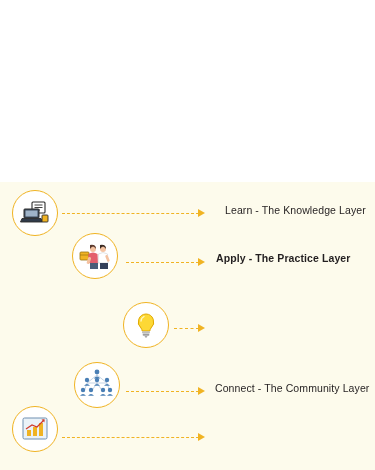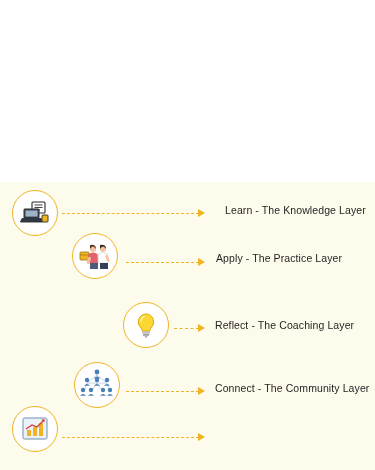--- a/index.html
+++ b/index.html
@@ -111,38 +111,37 @@
         <rect x="27" y="13" width="2.6" height="7" rx="1.2" fill="#f4c2a0" transform="rotate(-22 28 16)"></rect>
         <rect x="11" y="21" width="8" height="6" fill="#4a5d78"></rect>
         <rect x="21" y="21" width="8" height="6" fill="#34405a"></rect>
       </svg>
     </span>
   </div>
   <div class="connector" style="left:126px; top:256px; width:79px;">
     <div class="dashline"></div>
       <div class="arrowhead"></div>
   </div>
-  <div class="label" style="left:216px; top:251px;">Apply - The Practice Layer</div>
+  <div class="label" style="left:216px; top:251px;font-weight:bold;">Apply - The Practice Layer</div>
 
   <div class="circle" style="left:123px; top:302px;">
     <span>
       <svg width="26" height="28" viewBox="0 0 26 28">
         <path d="M13 3 a8 8 0 0 1 5 14 q-1 1.5 -1.2 3 h-7.6 q-0.2 -1.5 -1.2 -3 a8 8 0 0 1 5 -14 z" fill="#fdd835" stroke="#e0a800" stroke-width="1"></path>
         <path d="M11 5.5 a5.5 5.5 0 0 0 -3 4.5" fill="none" stroke="#fff6c0" stroke-width="1.4" stroke-linecap="round"></path>
         <rect x="9" y="20.2" width="8" height="2.2" rx="1" fill="#bdbdbd"></rect>
         <rect x="9.6" y="22.8" width="6.8" height="2" rx="1" fill="#9e9e9e"></rect>
         <path d="M11.6 25.2 h2.8 a1.4 1.4 0 0 1 -2.8 0 z" fill="#8d8d8d"></path>
       </svg>
     </span>
   </div>
   <div class="connector" style="left:174px; top:322px; width:31px;">
     <div class="dashline"></div>
       <div class="arrowhead"></div>
   </div>
-  <div class="label" style="left:215px; top:318px;">Reflect - The Coaching Layer</div>
 
   <div class="circle" style="left:74px; top:362px;">
     <span>
       <svg width="36" height="32" viewBox="0 0 36 32">
         <g stroke="#9bb7d4" stroke-width="0.6" fill="none">
           <line x1="18" y1="6" x2="8" y2="14"></line>
             <line x1="18" y1="6" x2="28" y2="14"></line>
           <line x1="18" y1="6" x2="18" y2="14"></line>
             <line x1="8" y1="14" x2="18" y2="14"></line>
           <line x1="18" y1="14" x2="28" y2="14"></line>

